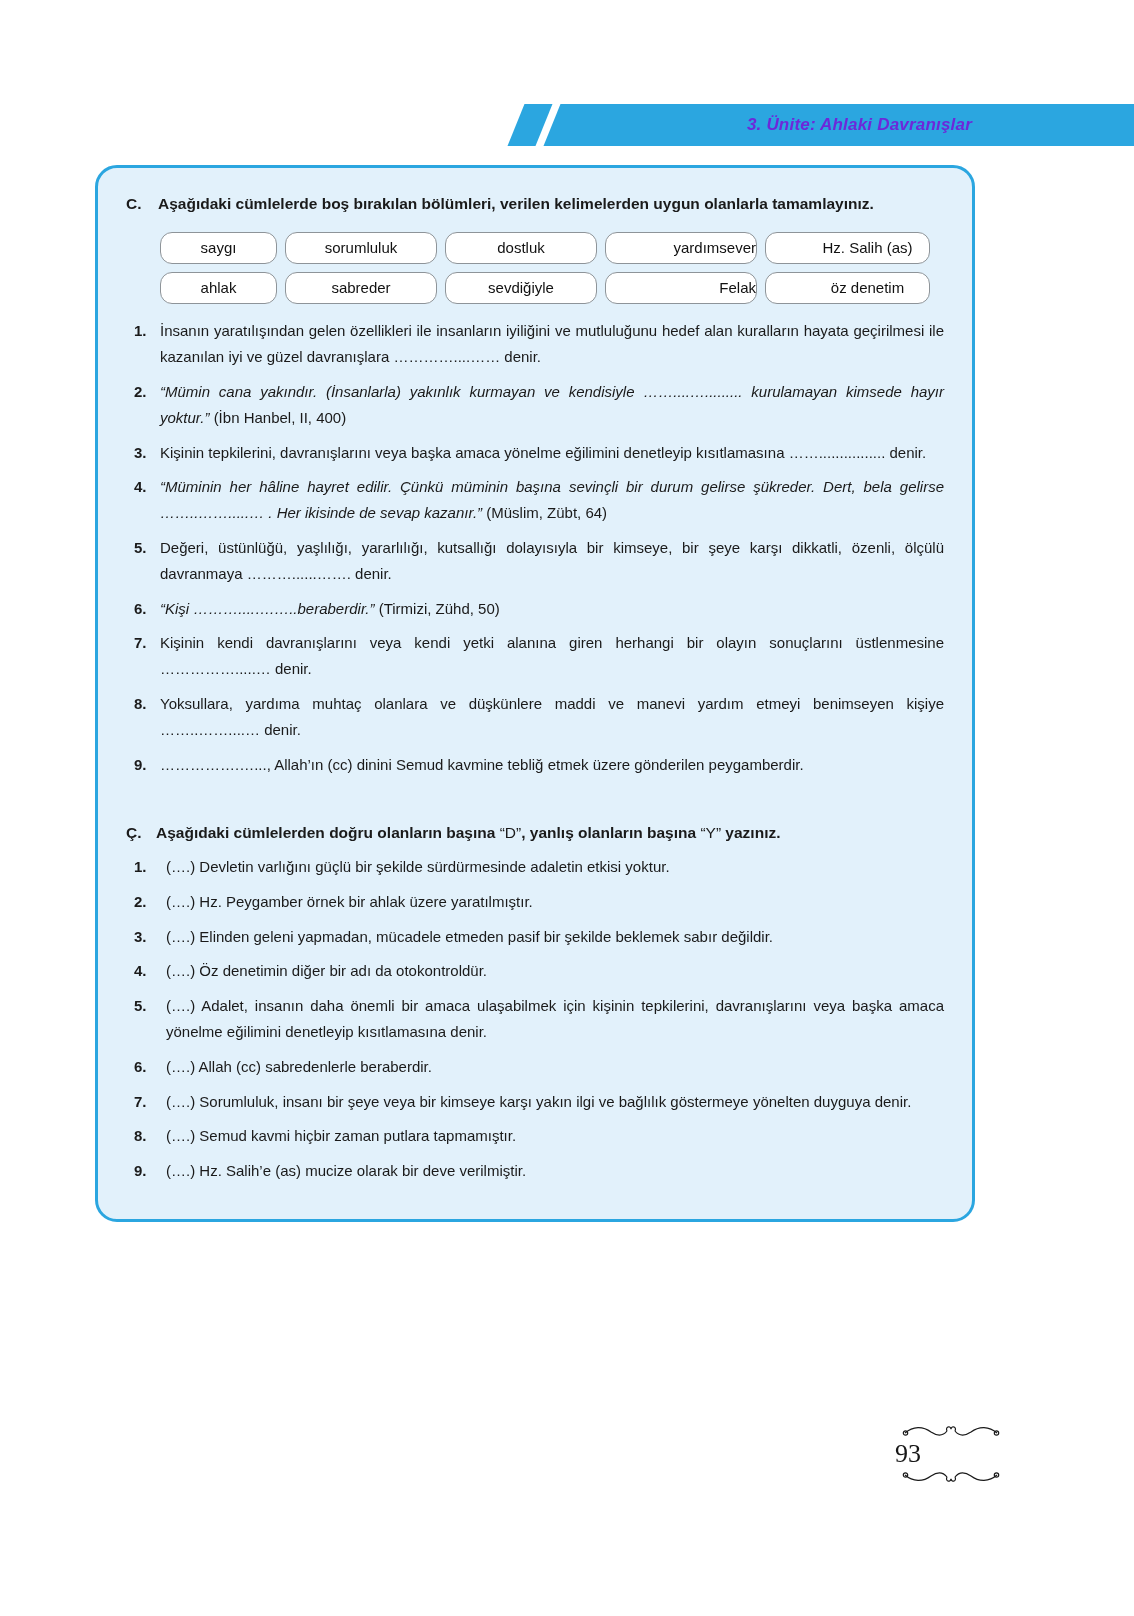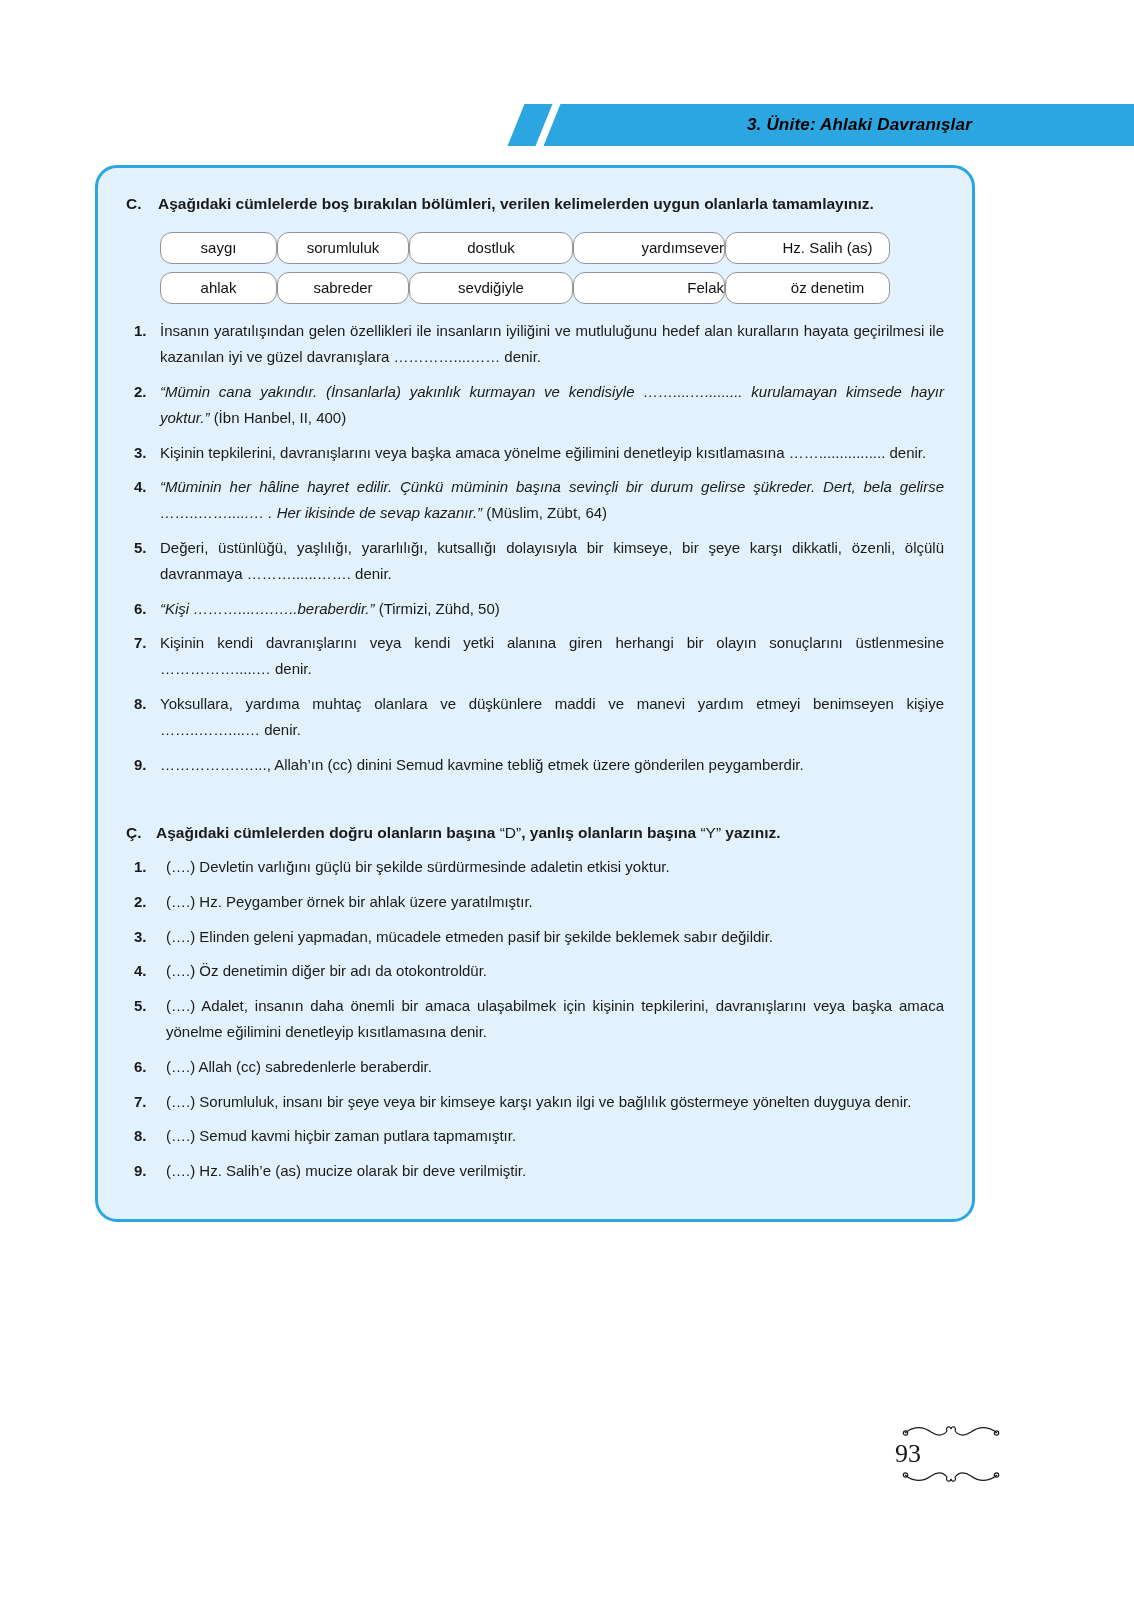--- a/index.html
+++ b/index.html
@@ -50,21 +50,21 @@
     width: 156px;
     height: 42px;
     background: #2ba6e0;
   }
   .banner-text {
     position: absolute;
     top: 0;
     right: 162px;
     height: 42px;
     line-height: 42px;
-    color: #000000;
+    color: #6d28d9;
     font-size: 17px;
     font-weight: bold;
     font-style: italic;
     letter-spacing: 0.2px;
     white-space: nowrap;
     z-index: 4;
   }
 
   
   .card {
@@ -97,38 +97,38 @@
   .sec-head .htext .plain {
     font-weight: normal;
   }
 
   
   .wordbank {
     margin: 16px 0 8px 34px;
   }
   .wb-row {
     display: flex;
-    gap: 0;
+    gap: 8px;
     margin-bottom: 8px;
   }
   .wb-chip {
     box-sizing: border-box;
     background: #ffffff;
     border: 1.4px solid #8e9499;
     border-radius: 12px;
     height: 32px;
     line-height: 30px;
     text-align: center;
     font-size: 15px;
     color: #111;
     white-space: nowrap;
   }
   .wb-w1 { width: 117px; }
-  .wb-w2 { width: 132px; }
-  .wb-w3 { width: 164px; }
+  .wb-w2 { width: 152px; }
+  .wb-w3 { width: 152px; }
   .wb-w4 { width: 152px; text-align: right; }
   .wb-w5 { width: 165px; padding-left: 40px; }
 
   
   .qlist {
     margin: 14px 0 0 0;
     padding: 0;
   }
   .qitem {
     display: flex;

